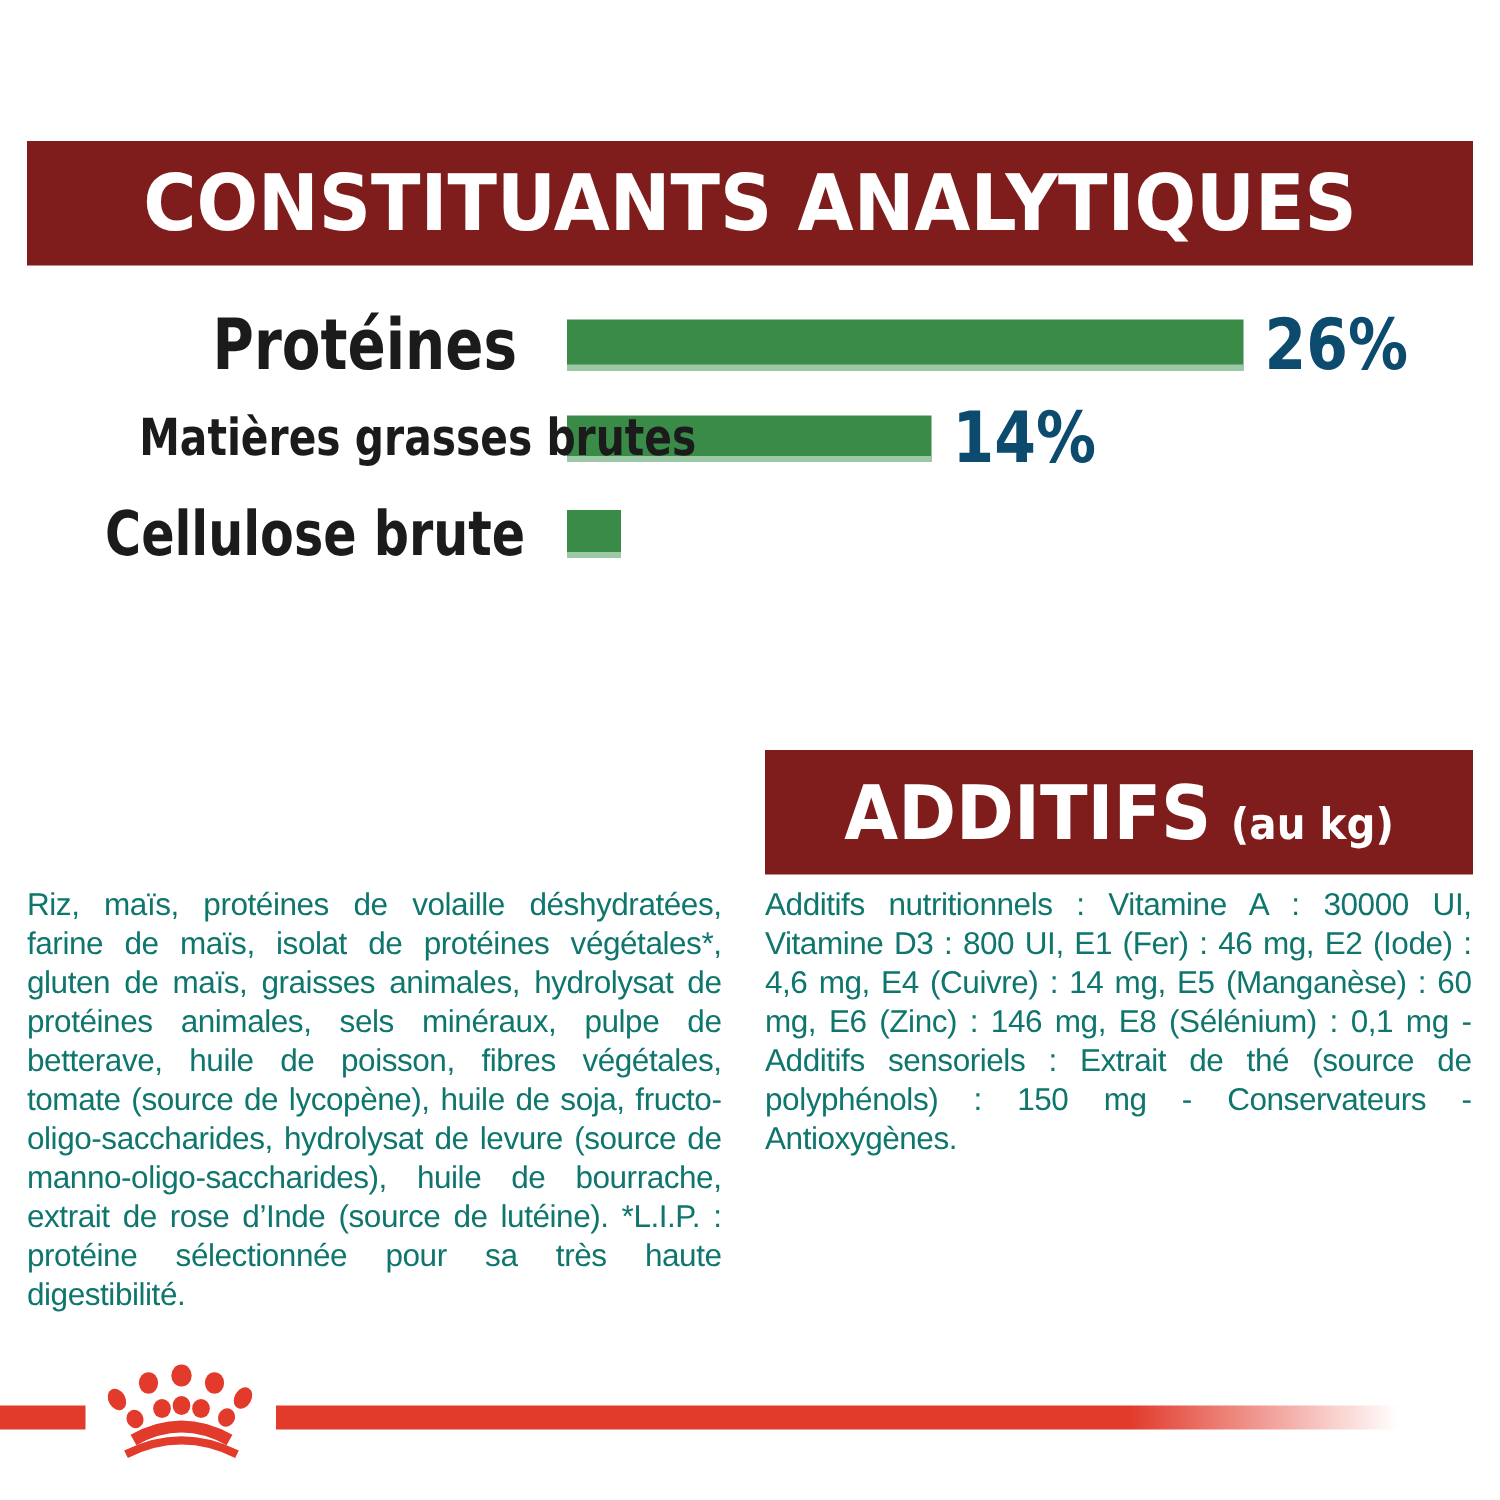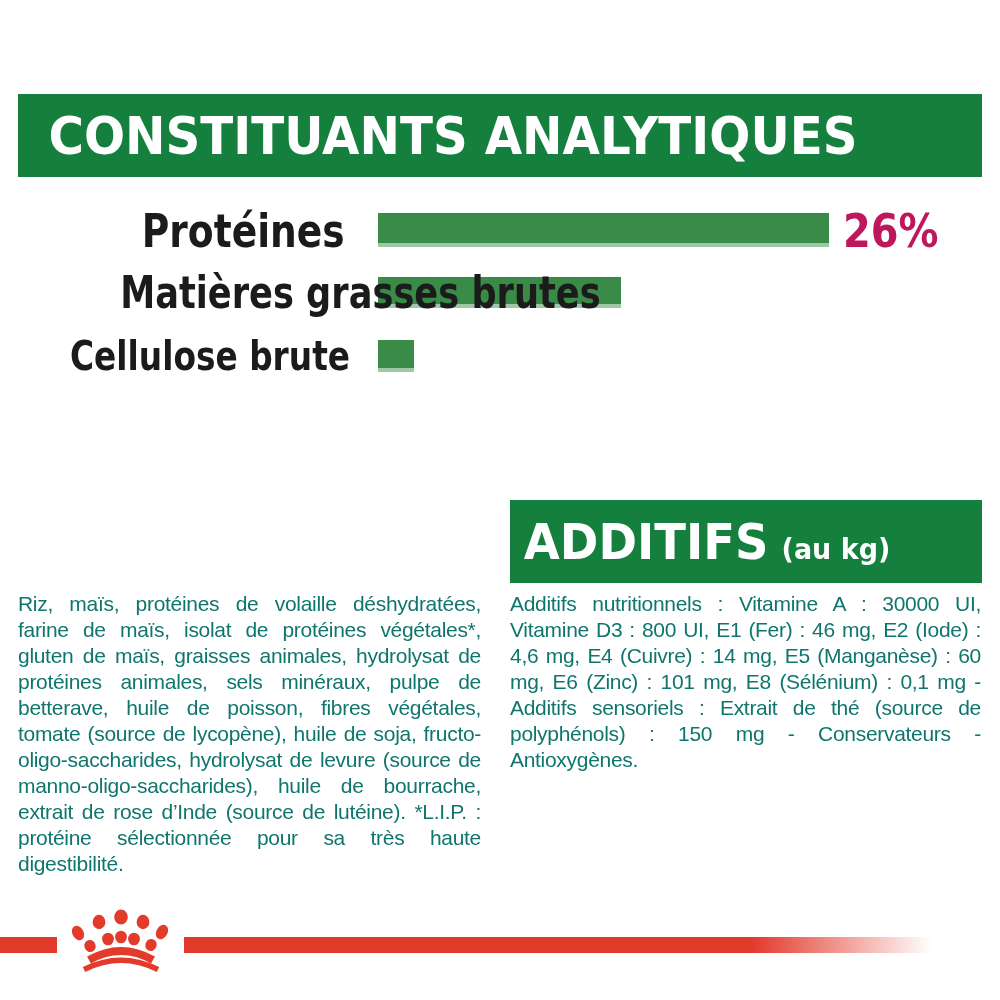--- a/index.html
+++ b/index.html
@@ -5,22 +5,22 @@
   * { margin:0; padding:0; box-sizing:border-box; }
   html,body { background:#ffffff; }
   #page {
     position:relative; width:1000px; height:1000px;
     background:#ffffff; overflow:hidden;
     font-family:"Liberation Sans", sans-serif;
   }
 
   
   .banner {
-    position:absolute; background:#15803d;
-    display:flex; align-items:center; justify-content:flex-start;
+    position:absolute; background:#7f1d1d;
+    display:flex; align-items:center; justify-content:center;
   }
   .banner-text {
     color:#ffffff; font-family:"DejaVu Sans", sans-serif;
     font-weight:bold; white-space:nowrap;
     display:inline-block; transform:scaleX(0.93); transform-origin:50% 50%;
   }
   #banner-analytical { left:18px; top:94px; width:964px; height:83px; }
   #banner-analytical .banner-text { font-size:52px; }
   #banner-composition { left:18px; top:500px; width:465px; height:83px; }
   #banner-composition .banner-text { font-size:50px; }
@@ -36,26 +36,26 @@
   .chart-label {
     width:345px; text-align:right; color:#1b1b1b;
     font-family:"DejaVu Sans", sans-serif; font-weight:bold; white-space:nowrap;
   }
   .chart-label > span { display:inline-block; transform:scaleX(0.8); transform-origin:100% 50%; }
   .chart-bar {
     margin-left:33px; background:#3A8A48;
     border-bottom:4px solid #9cc8a6;
   }
   .chart-value {
-    margin-left:14px; color:#be185d;
+    margin-left:14px; color:#0c4a6e;
     font-family:"DejaVu Sans", sans-serif; font-weight:bold; white-space:nowrap;text-align:center;
   }
   .chart-value > span { display:inline-block; transform:scaleX(0.85); transform-origin:0 50%; }
   #row-0 { top:204px; height:52px; } #row-0 .chart-label { font-size:47px;padding-left:15px; } #row-0 .chart-bar { height:34px; } #row-0 .chart-value { font-size:47px; }
-  #row-1 { top:268px; height:48px; } #row-1 .chart-label { font-size:44px; } #row-1 .chart-bar { height:31px; } #row-1 .chart-value { font-size:47px; }
+  #row-1 { top:268px; height:48px; } #row-1 .chart-label { font-size:34px; } #row-1 .chart-bar { height:31px; } #row-1 .chart-value { font-size:47px; }
   #row-2 { top:332px; height:48px; } #row-2 .chart-label { font-size:41px; } #row-2 .chart-bar { height:32px; } #row-2 .chart-value { font-size:46px; }
 
   
   .body-text {
     position:absolute; top:591px;
     font-size:21px; line-height:26px; letter-spacing:-0.3px;
     color:#0f766e; text-align:justify;
     font-family:"Liberation Sans", sans-serif;
   }
   #composition-body { left:18px; width:463px; }
@@ -81,33 +81,34 @@
 
   <div>
     <div id="row-0" class="chart-row">
       <div class="chart-label"><span>Protéines</span></div>
       <div class="chart-bar" style="width: 451px; background: rgb(58, 138, 72);"></div>
       <div class="chart-value"><span>26%</span></div>
     </div>
     <div id="row-1" class="chart-row">
       <div class="chart-label"><span>Matières grasses brutes</span></div>
       <div class="chart-bar" style="width: 243px; background: rgb(58, 138, 72);"></div>
+      <div class="chart-value"><span>14%</span></div>
     </div>
     <div id="row-2" class="chart-row">
       <div class="chart-label"><span>Cellulose brute</span></div>
       <div class="chart-bar" style="width: 36px; background: rgb(58, 138, 72);"></div>
     </div>
   </div>
 
   <div id="composition-body" class="body-text">Riz, maïs, protéines de volaille déshydratées, farine de maïs, isolat de protéines végétales*, gluten de maïs, graisses animales, hydrolysat de protéines animales, sels minéraux, pulpe de betterave, huile de poisson, fibres végétales, tomate (source de lycopène), huile de soja, fructo-oligo-saccharides, hydrolysat de levure (source de manno-oligo-saccharides), huile de bourrache, extrait de rose d’Inde (source de lutéine). *L.I.P. : protéine sélectionnée pour sa très haute digestibilité.</div>
 
   <div id="banner-additifs" class="banner">
     <span class="banner-text"><span>ADDITIFS</span><span class="banner-suffix">(au kg)</span></span>
   </div>
-  <div id="additifs-body" class="body-text">Additifs nutritionnels : Vitamine A : 30000 UI, Vitamine D3 : 800 UI, E1 (Fer) : 46 mg, E2 (Iode) : 4,6 mg, E4 (Cuivre) : 14 mg, E5 (Manganèse) : 60 mg, E6 (Zinc) : 101 mg, E8 (Sélénium) : 0,1 mg - Additifs sensoriels : Extrait de thé (source de polyphénols) : 150 mg - Conservateurs - Antioxygènes.</div>
+  <div id="additifs-body" class="body-text">Additifs nutritionnels : Vitamine A : 30000 UI, Vitamine D3 : 800 UI, E1 (Fer) : 46 mg, E2 (Iode) : 4,6 mg, E4 (Cuivre) : 14 mg, E5 (Manganèse) : 60 mg, E6 (Zinc) : 146 mg, E8 (Sélénium) : 0,1 mg - Additifs sensoriels : Extrait de thé (source de polyphénols) : 150 mg - Conservateurs - Antioxygènes.</div>
 
   <div id="red-band-left" class="red-band"></div>
   <div id="red-band-right" class="red-band"></div>
 
   <svg id="crown-logo" viewBox="0 0 124 92" aria-hidden="true">
     <g fill="#E23A2B">
 
       <ellipse cx="20" cy="36" rx="5.6" ry="7.6" transform="rotate(-30 20 36)"></ellipse>
       <ellipse cx="41" cy="25" rx="6.4" ry="7.2"></ellipse>
       <ellipse cx="63" cy="20" rx="6.8" ry="7.4"></ellipse>

